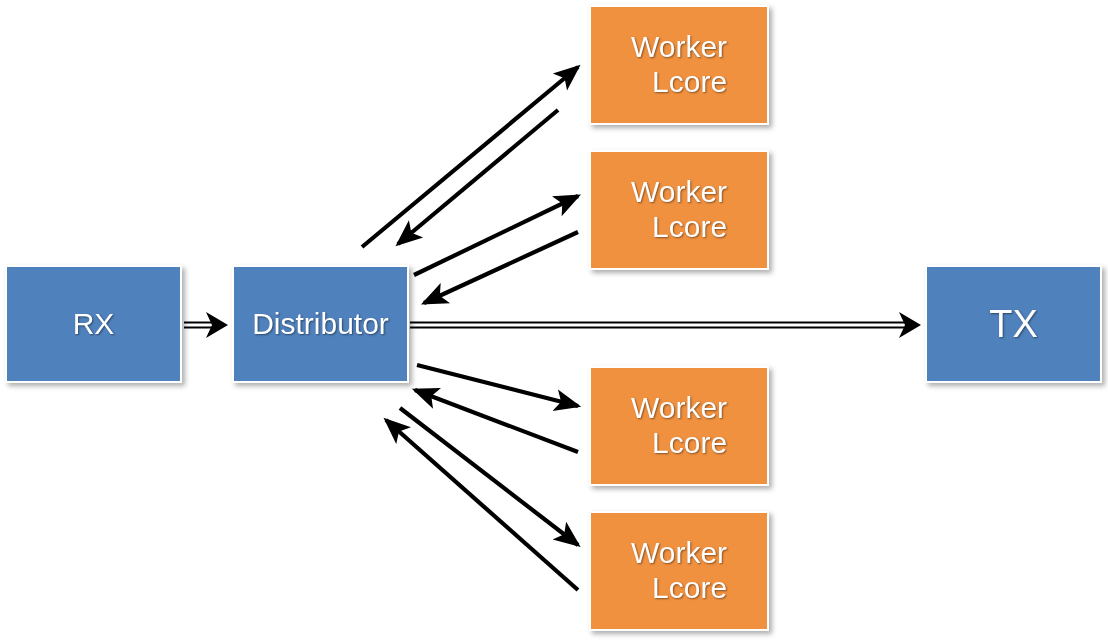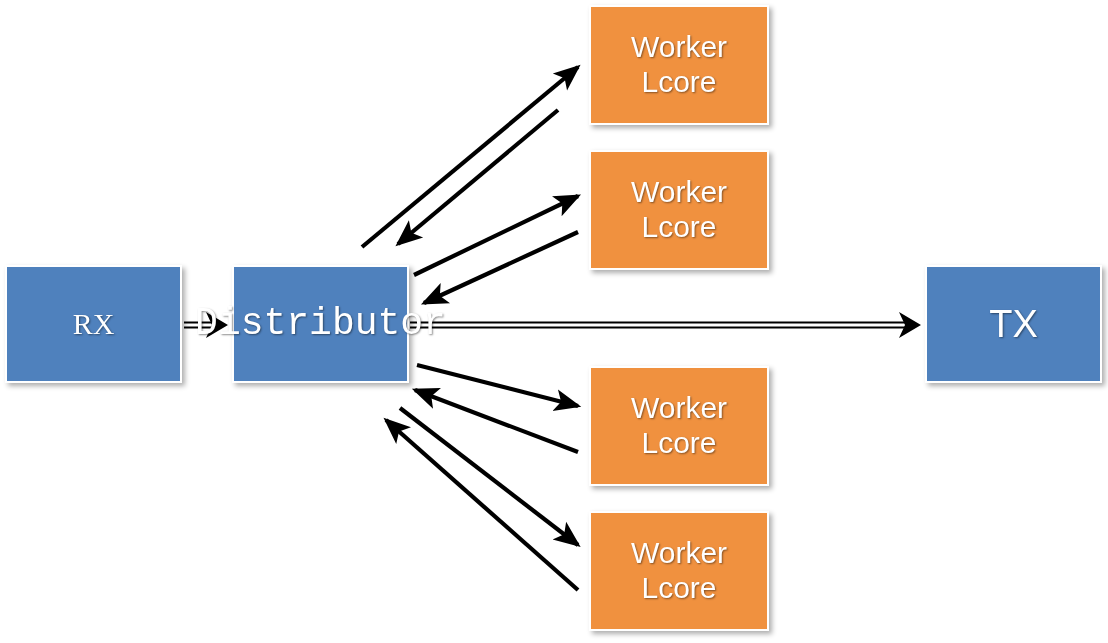--- a/index.html
+++ b/index.html
@@ -15,21 +15,21 @@
     overflow: hidden;
     font-family: "Liberation Sans", sans-serif;
   }
   .node {
     position: absolute;
     box-sizing: border-box;
     border: 2px solid #ffffff;
     display: flex;
     align-items: center;
     justify-content: center;
-    text-align: center;
+    text-align: right;
     color: #ffffff;
     line-height: 1.16;
     text-shadow: 1px 1px 2px rgba(0,0,0,0.45);
     box-shadow: 3px 3px 5px rgba(0,0,0,0.32);
     user-select: none;
   }
   .node-label {
     display: block;
     white-space: pre-line;
   }
@@ -70,25 +70,25 @@
         <line x1="558" y1="110" x2="398" y2="244" stroke="#000000" stroke-width="4.2" stroke-linecap="butt" marker-end="url(#arrowhead)"></line>
         <line x1="414" y1="275" x2="578" y2="196" stroke="#000000" stroke-width="4.2" stroke-linecap="butt" marker-end="url(#arrowhead)"></line>
         <line x1="578" y1="232" x2="424" y2="303" stroke="#000000" stroke-width="4.2" stroke-linecap="butt" marker-end="url(#arrowhead)"></line>
         <line x1="417" y1="365" x2="578" y2="406" stroke="#000000" stroke-width="4.2" stroke-linecap="butt" marker-end="url(#arrowhead)"></line>
         <line x1="578" y1="452" x2="415" y2="390" stroke="#000000" stroke-width="4.2" stroke-linecap="butt" marker-end="url(#arrowhead)"></line>
         <line x1="400" y1="408" x2="578" y2="545" stroke="#000000" stroke-width="4.2" stroke-linecap="butt" marker-end="url(#arrowhead)"></line>
         <line x1="578" y1="590" x2="386" y2="420" stroke="#000000" stroke-width="4.2" stroke-linecap="butt" marker-end="url(#arrowhead)"></line>
       </g>
   </svg>
 
-  <div class="node blue" style="left: 5px; top: 265px; width: 177px; height: 118px; font-size: 30px; font-family: Liberation Serif, serif;">
+  <div class="node blue" style="left: 5px; top: 265px; width: 177px; height: 118px; font-size: 30px;">
     <span class="node-label">RX</span>
   </div>
 
-  <div class="node blue" style="left: 232px; top: 265px; width: 177px; height: 118px; font-size: 38px; font-family: Liberation Mono, monospace;">
+  <div class="node blue" style="left: 232px; top: 265px; width: 177px; height: 118px; font-size: 30px;">
     <span class="node-label">Distributor</span>
   </div>
 
   <div class="node orange" style="left: 589px; top: 5px; width: 180px; height: 120px; font-size: 30px;">
     <span class="node-label">Worker
 Lcore</span>
   </div>
 
   <div class="node orange" style="left: 589px; top: 150px; width: 180px; height: 120px; font-size: 30px;">
     <span class="node-label">Worker

